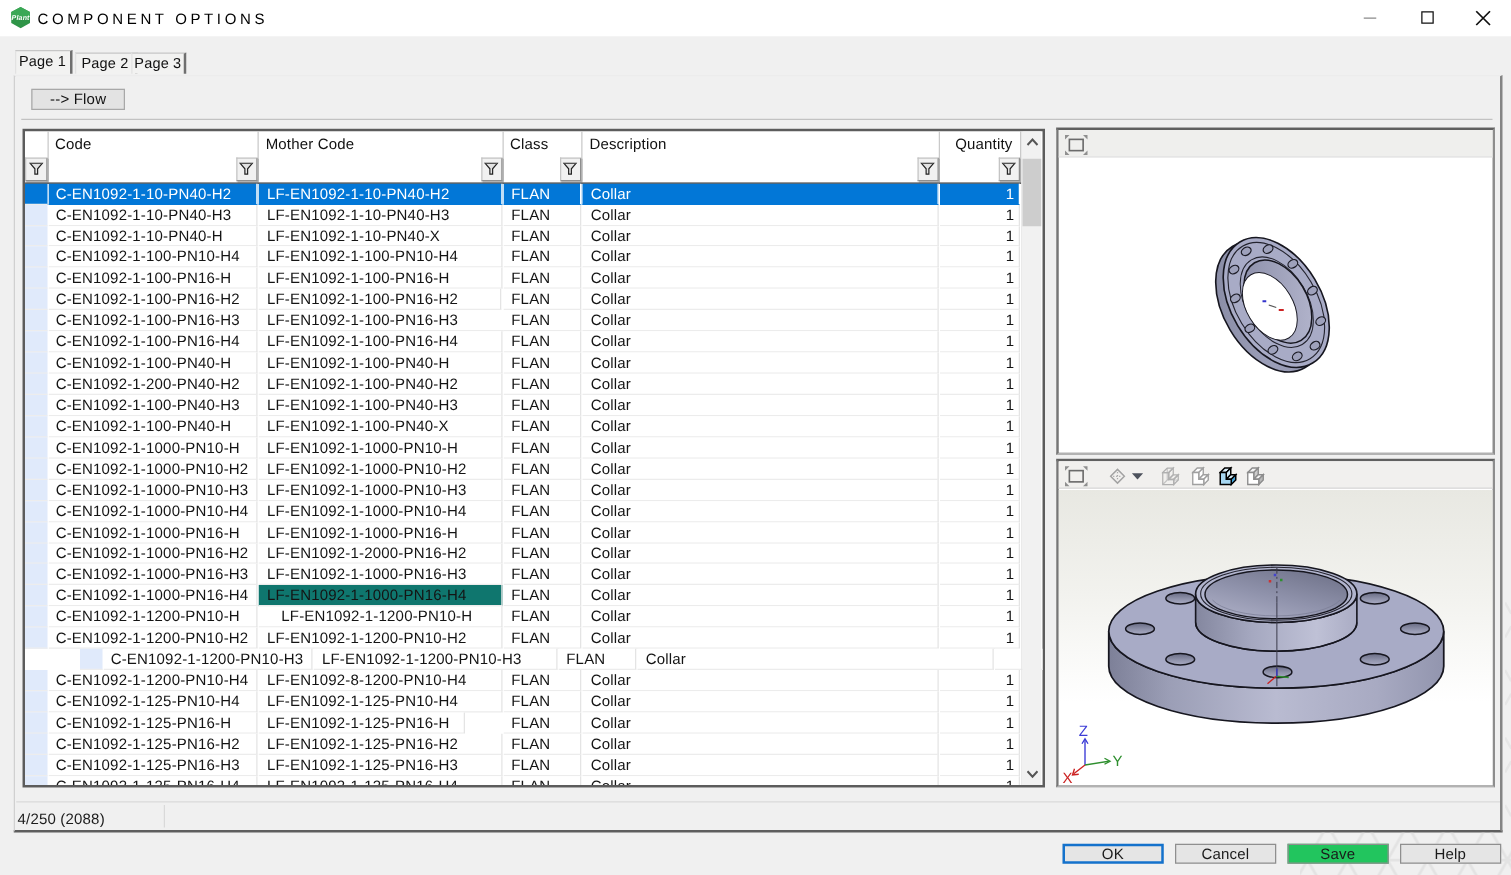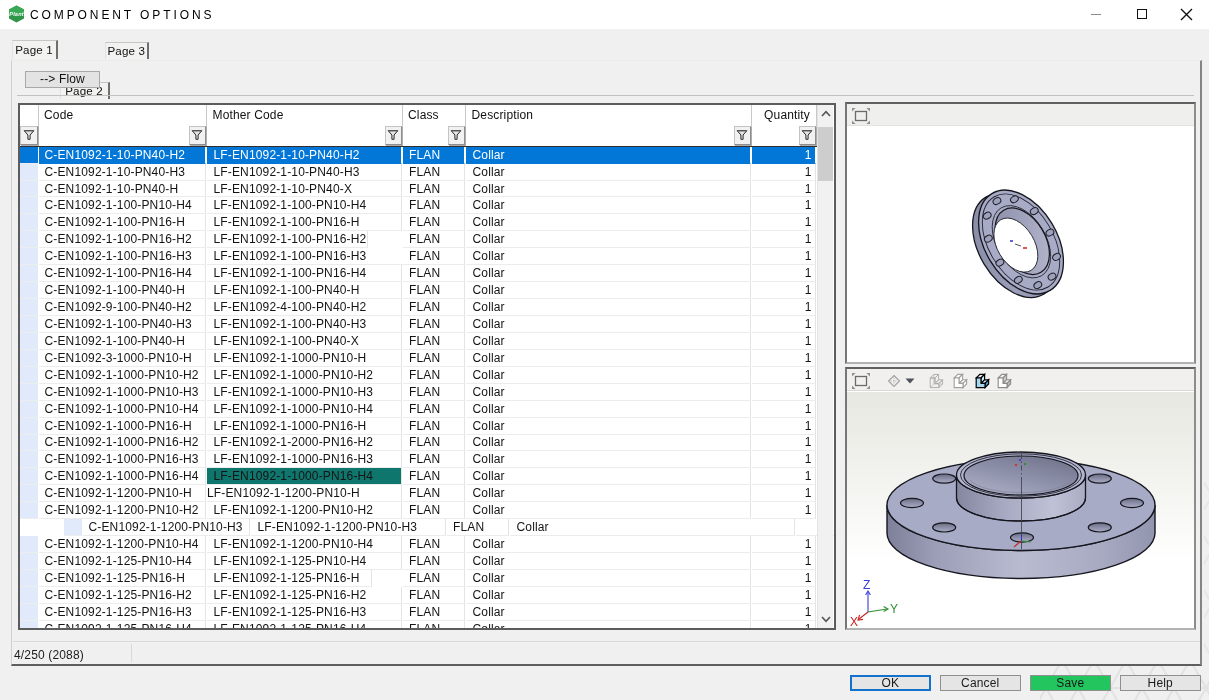--- a/index.html
+++ b/index.html
@@ -8,21 +8,21 @@
       <text x="8.5" y="11.3" font-size="5.6" font-style="italic" font-weight="bold" fill="#ffffff" text-anchor="middle" font-family="Liberation Sans">Plant</text>
     </svg>
   </div>
 <div class="ab" style="left:30px;top:7.5px;font-size:12px;letter-spacing:2.9px;color:#000;">COMPONENT OPTIONS</div>
 <div class="ab" style="left:1091px;top:13.5px;width:10px;height:1px;background:#8a8a8a;"></div>
 <div class="ab" style="left:1136.5px;top:8.5px;width:10px;height:10px;border:1.4px solid #111;"></div>
 <svg class="ab" style="left:1180px;top:7.5px" width="13" height="13" viewBox="0 0 13 13">
     <path d="M1,1 L12,12 M12,1 L1,12" stroke="#111" stroke-width="1.4"></path>
   </svg>
 <div class="ab" style="left:11.5px;top:40px;width:46px;height:19px;background:#f2f2f1;border-top:1px solid #c6c6c6;border-left:1px solid #e2e2e2;border-right:2px solid #6f6f6f;display:flex;align-items:center;justify-content:center;padding-bottom:1px;font-size:11.6px;">Page 1</div>
-<div class="ab" style="left:59.5px;top:41.5px;width:50px;height:17.5px;background:#f2f2f1;border-top:1px solid #c6c6c6;border-left:1px solid #e2e2e2;border-right:2px solid #6f6f6f;display:flex;align-items:center;justify-content:center;padding-bottom:1px;font-size:11.6px;margin-top:40px;">Page 2</div>
+<div class="ab" style="left:59.5px;top:41.5px;width:50px;height:17.5px;background:#f2f2f1;border-top:1px solid #c6c6c6;border-left:1px solid #e2e2e2;border-right:2px solid #6f6f6f;display:flex;align-items:center;justify-content:center;padding-bottom:1px;font-size:11.6px;">Page 2</div>
 <div class="ab" style="left:105px;top:41.5px;width:43.5px;height:17.5px;background:#f2f2f1;border-top:1px solid #c6c6c6;border-left:1px solid #e2e2e2;border-right:2px solid #6f6f6f;display:flex;align-items:center;justify-content:center;padding-bottom:1px;font-size:11.6px;">Page 3</div>
 <div class="ab" style="left:25px;top:71px;width:75px;height:16.5px;background:#e3e3e3;border:1px solid #a8a8a8;display:flex;align-items:center;justify-content:center;">--&gt; Flow</div>
 <div class="ab" style="left:11px;top:60px;width:1191px;height:606px;border-top:1px solid #ececec;border-left:1px solid #d0d0d0;border-right:2px solid #848484;border-bottom:2.5px solid #5e5e5e;"></div>
 <div class="ab" style="left:17px;top:95px;width:1177px;height:1px;background:#c2c2c2;"></div>
 <div class="ab" style="left:13px;top:641px;width:1187px;height:1px;background:#d9d9d9;"></div>
 <div class="ab" style="left:131px;top:643.5px;width:1px;height:18.5px;background:#d9d9d9;"></div>
 <div class="ab" style="left:14px;top:648px;font-size:12px;color:#1c1c1c;">4/250 (2088)</div>
 <div class="ab" style="left:18px;top:102.5px;width:818px;height:527px;border:2px solid #5c5c5c;background:#ffffff;overflow:hidden;">
     <div class="ab" style="left:0;top:0;width:814px;height:523px;overflow:hidden;">
       <div class="ab" style="left:18.0px;top:0;width:1px;height:40.5px;background:#c9c9c9;"></div>
@@ -109,21 +109,21 @@
         <div class="ab" style="left:0;top:0;width:17.5px;height:100%;background:#e0eafb;border-bottom:1px solid #ededed;"></div>
         <div class="ab" style="left:18.5px;top:0;width:167.5px;height:100%;background:#ffffff;color:#141414;border-bottom:1px solid #ececec;border-right:1px solid #e4e4e4;overflow:hidden;white-space:nowrap;display:flex;align-items:center;padding-left:6px;">C-EN1092-1-100-PN16-H</div>
         <div class="ab" style="left:187px;top:0;width:195px;height:100%;background:#ffffff;color:#141414;border-bottom:1px solid #ececec;border-right:1px solid #e4e4e4;overflow:hidden;white-space:nowrap;display:flex;align-items:center;padding-left:6.5px;">LF-EN1092-1-100-PN16-H</div>
         <div class="ab" style="left:383px;top:0;width:62px;height:100%;background:#ffffff;color:#141414;border-bottom:1px solid #ececec;border-right:1px solid #e4e4e4;overflow:hidden;white-space:nowrap;display:flex;align-items:center;padding-left:6px;">FLAN</div>
         <div class="ab" style="left:446px;top:0;width:285px;height:100%;background:#ffffff;color:#141414;border-bottom:1px solid #ececec;border-right:1px solid #e4e4e4;overflow:hidden;white-space:nowrap;display:flex;align-items:center;padding-left:6.5px;">Collar</div>
         <div class="ab" style="left:732px;top:0;width:64px;height:100%;background:#ffffff;color:#141414;border-bottom:1px solid #ececec;border-right:1px solid #e4e4e4;overflow:hidden;white-space:nowrap;display:flex;align-items:center;justify-content:flex-end;padding-right:3.5px;">1</div>
       </div>
       <div class="ab" style="left:0;top:126.85px;width:798px;height:16.93px;">
         <div class="ab" style="left:0;top:0;width:17.5px;height:100%;background:#e0eafb;border-bottom:1px solid #ededed;"></div>
         <div class="ab" style="left:18.5px;top:0;width:167.5px;height:100%;background:#ffffff;color:#141414;border-bottom:1px solid #ececec;border-right:1px solid #e4e4e4;overflow:hidden;white-space:nowrap;display:flex;align-items:center;padding-left:6px;">C-EN1092-1-100-PN16-H2</div>
-        <div class="ab" style="left:187px;top:0;width:161px;height:100%;background:#ffffff;color:#141414;border-bottom:1px solid #ececec;border-right:1px solid #e4e4e4;overflow:hidden;white-space:nowrap;display:flex;align-items:center;padding-left:6.5px;">LF-EN1092-1-100-PN16-H2</div>
+        <div class="ab" style="left:187px;top:0;width:194px;height:100%;background:#ffffff;color:#141414;border-bottom:1px solid #ececec;border-right:1px solid #e4e4e4;overflow:hidden;white-space:nowrap;display:flex;align-items:center;padding-left:6.5px;">LF-EN1092-1-100-PN16-H2</div>
         <div class="ab" style="left:383px;top:0;width:62px;height:100%;background:#ffffff;color:#141414;border-bottom:1px solid #ececec;border-right:1px solid #e4e4e4;overflow:hidden;white-space:nowrap;display:flex;align-items:center;padding-left:6px;">FLAN</div>
         <div class="ab" style="left:446px;top:0;width:285px;height:100%;background:#ffffff;color:#141414;border-bottom:1px solid #ececec;border-right:1px solid #e4e4e4;overflow:hidden;white-space:nowrap;display:flex;align-items:center;padding-left:6.5px;">Collar</div>
         <div class="ab" style="left:732px;top:0;width:64px;height:100%;background:#ffffff;color:#141414;border-bottom:1px solid #ececec;border-right:1px solid #e4e4e4;overflow:hidden;white-space:nowrap;display:flex;align-items:center;justify-content:flex-end;padding-right:3.5px;">1</div>
       </div>
       <div class="ab" style="left:0;top:143.78px;width:798px;height:16.93px;">
         <div class="ab" style="left:0;top:0;width:17.5px;height:100%;background:#e0eafb;border-bottom:1px solid #ededed;"></div>
         <div class="ab" style="left:18.5px;top:0;width:167.5px;height:100%;background:#ffffff;color:#141414;border-bottom:1px solid #ececec;border-right:1px solid #e4e4e4;overflow:hidden;white-space:nowrap;display:flex;align-items:center;padding-left:6px;">C-EN1092-1-100-PN16-H3</div>
         <div class="ab" style="left:187px;top:0;width:217px;height:100%;background:#ffffff;color:#141414;border-bottom:1px solid #ececec;border-right:1px solid #e4e4e4;overflow:hidden;white-space:nowrap;display:flex;align-items:center;padding-left:6.5px;">LF-EN1092-1-100-PN16-H3</div>
         <div class="ab" style="left:383px;top:0;width:62px;height:100%;background:#ffffff;color:#141414;border-bottom:1px solid #ececec;border-right:1px solid #e4e4e4;overflow:hidden;white-space:nowrap;display:flex;align-items:center;padding-left:6px;">FLAN</div>
         <div class="ab" style="left:446px;top:0;width:285px;height:100%;background:#ffffff;color:#141414;border-bottom:1px solid #ececec;border-right:1px solid #e4e4e4;overflow:hidden;white-space:nowrap;display:flex;align-items:center;padding-left:6.5px;">Collar</div>
@@ -140,22 +140,22 @@
       <div class="ab" style="left:0;top:177.64px;width:798px;height:16.93px;">
         <div class="ab" style="left:0;top:0;width:17.5px;height:100%;background:#e0eafb;border-bottom:1px solid #ededed;"></div>
         <div class="ab" style="left:18.5px;top:0;width:167.5px;height:100%;background:#ffffff;color:#141414;border-bottom:1px solid #ececec;border-right:1px solid #e4e4e4;overflow:hidden;white-space:nowrap;display:flex;align-items:center;padding-left:6px;">C-EN1092-1-100-PN40-H</div>
         <div class="ab" style="left:187px;top:0;width:195px;height:100%;background:#ffffff;color:#141414;border-bottom:1px solid #ececec;border-right:1px solid #e4e4e4;overflow:hidden;white-space:nowrap;display:flex;align-items:center;padding-left:6.5px;">LF-EN1092-1-100-PN40-H</div>
         <div class="ab" style="left:383px;top:0;width:62px;height:100%;background:#ffffff;color:#141414;border-bottom:1px solid #ececec;border-right:1px solid #e4e4e4;overflow:hidden;white-space:nowrap;display:flex;align-items:center;padding-left:6px;">FLAN</div>
         <div class="ab" style="left:446px;top:0;width:285px;height:100%;background:#ffffff;color:#141414;border-bottom:1px solid #ececec;border-right:1px solid #e4e4e4;overflow:hidden;white-space:nowrap;display:flex;align-items:center;padding-left:6.5px;">Collar</div>
         <div class="ab" style="left:732px;top:0;width:64px;height:100%;background:#ffffff;color:#141414;border-bottom:1px solid #ececec;border-right:1px solid #e4e4e4;overflow:hidden;white-space:nowrap;display:flex;align-items:center;justify-content:flex-end;padding-right:3.5px;">1</div>
       </div>
       <div class="ab" style="left:0;top:194.57px;width:798px;height:16.93px;">
         <div class="ab" style="left:0;top:0;width:17.5px;height:100%;background:#e0eafb;border-bottom:1px solid #ededed;"></div>
-        <div class="ab" style="left:18.5px;top:0;width:167.5px;height:100%;background:#ffffff;color:#141414;border-bottom:1px solid #ececec;border-right:1px solid #e4e4e4;overflow:hidden;white-space:nowrap;display:flex;align-items:center;padding-left:6px;">C-EN1092-9-100-PN40-H2</div>
-        <div class="ab" style="left:187px;top:0;width:195px;height:100%;background:#ffffff;color:#141414;border-bottom:1px solid #ececec;border-right:1px solid #e4e4e4;overflow:hidden;white-space:nowrap;display:flex;align-items:center;padding-left:6.5px;">LF-EN1092-4-100-PN40-H2</div>
+        <div class="ab" style="left:18.5px;top:0;width:167.5px;height:100%;background:#ffffff;color:#141414;border-bottom:1px solid #ececec;border-right:1px solid #e4e4e4;overflow:hidden;white-space:nowrap;display:flex;align-items:center;padding-left:6px;">C-EN1092-1-200-PN40-H2</div>
+        <div class="ab" style="left:187px;top:0;width:195px;height:100%;background:#ffffff;color:#141414;border-bottom:1px solid #ececec;border-right:1px solid #e4e4e4;overflow:hidden;white-space:nowrap;display:flex;align-items:center;padding-left:6.5px;">LF-EN1092-1-100-PN40-H2</div>
         <div class="ab" style="left:383px;top:0;width:62px;height:100%;background:#ffffff;color:#141414;border-bottom:1px solid #ececec;border-right:1px solid #e4e4e4;overflow:hidden;white-space:nowrap;display:flex;align-items:center;padding-left:6px;">FLAN</div>
         <div class="ab" style="left:446px;top:0;width:285px;height:100%;background:#ffffff;color:#141414;border-bottom:1px solid #ececec;border-right:1px solid #e4e4e4;overflow:hidden;white-space:nowrap;display:flex;align-items:center;padding-left:6.5px;">Collar</div>
         <div class="ab" style="left:732px;top:0;width:64px;height:100%;background:#ffffff;color:#141414;border-bottom:1px solid #ececec;border-right:1px solid #e4e4e4;overflow:hidden;white-space:nowrap;display:flex;align-items:center;justify-content:flex-end;padding-right:3.5px;">1</div>
       </div>
       <div class="ab" style="left:0;top:211.50px;width:798px;height:16.93px;">
         <div class="ab" style="left:0;top:0;width:17.5px;height:100%;background:#e0eafb;border-bottom:1px solid #ededed;"></div>
         <div class="ab" style="left:18.5px;top:0;width:167.5px;height:100%;background:#ffffff;color:#141414;border-bottom:1px solid #ececec;border-right:1px solid #e4e4e4;overflow:hidden;white-space:nowrap;display:flex;align-items:center;padding-left:6px;">C-EN1092-1-100-PN40-H3</div>
         <div class="ab" style="left:187px;top:0;width:195px;height:100%;background:#ffffff;color:#141414;border-bottom:1px solid #ececec;border-right:1px solid #e4e4e4;overflow:hidden;white-space:nowrap;display:flex;align-items:center;padding-left:6.5px;">LF-EN1092-1-100-PN40-H3</div>
         <div class="ab" style="left:383px;top:0;width:62px;height:100%;background:#ffffff;color:#141414;border-bottom:1px solid #ececec;border-right:1px solid #e4e4e4;overflow:hidden;white-space:nowrap;display:flex;align-items:center;padding-left:6px;">FLAN</div>
         <div class="ab" style="left:446px;top:0;width:285px;height:100%;background:#ffffff;color:#141414;border-bottom:1px solid #ececec;border-right:1px solid #e4e4e4;overflow:hidden;white-space:nowrap;display:flex;align-items:center;padding-left:6.5px;">Collar</div>
@@ -164,21 +164,21 @@
       <div class="ab" style="left:0;top:228.43px;width:798px;height:16.93px;">
         <div class="ab" style="left:0;top:0;width:17.5px;height:100%;background:#e0eafb;border-bottom:1px solid #ededed;"></div>
         <div class="ab" style="left:18.5px;top:0;width:167.5px;height:100%;background:#ffffff;color:#141414;border-bottom:1px solid #ececec;border-right:1px solid #e4e4e4;overflow:hidden;white-space:nowrap;display:flex;align-items:center;padding-left:6px;">C-EN1092-1-100-PN40-H</div>
         <div class="ab" style="left:187px;top:0;width:195px;height:100%;background:#ffffff;color:#141414;border-bottom:1px solid #ececec;border-right:1px solid #e4e4e4;overflow:hidden;white-space:nowrap;display:flex;align-items:center;padding-left:6.5px;">LF-EN1092-1-100-PN40-X</div>
         <div class="ab" style="left:383px;top:0;width:62px;height:100%;background:#ffffff;color:#141414;border-bottom:1px solid #ececec;border-right:1px solid #e4e4e4;overflow:hidden;white-space:nowrap;display:flex;align-items:center;padding-left:6px;">FLAN</div>
         <div class="ab" style="left:446px;top:0;width:285px;height:100%;background:#ffffff;color:#141414;border-bottom:1px solid #ececec;border-right:1px solid #e4e4e4;overflow:hidden;white-space:nowrap;display:flex;align-items:center;padding-left:6.5px;">Collar</div>
         <div class="ab" style="left:732px;top:0;width:64px;height:100%;background:#ffffff;color:#141414;border-bottom:1px solid #ececec;border-right:1px solid #e4e4e4;overflow:hidden;white-space:nowrap;display:flex;align-items:center;justify-content:flex-end;padding-right:3.5px;">1</div>
       </div>
       <div class="ab" style="left:0;top:245.36px;width:798px;height:16.93px;">
         <div class="ab" style="left:0;top:0;width:17.5px;height:100%;background:#e0eafb;border-bottom:1px solid #ededed;"></div>
-        <div class="ab" style="left:18.5px;top:0;width:167.5px;height:100%;background:#ffffff;color:#141414;border-bottom:1px solid #ececec;border-right:1px solid #e4e4e4;overflow:hidden;white-space:nowrap;display:flex;align-items:center;padding-left:6px;">C-EN1092-3-1000-PN10-H</div>
+        <div class="ab" style="left:18.5px;top:0;width:167.5px;height:100%;background:#ffffff;color:#141414;border-bottom:1px solid #ececec;border-right:1px solid #e4e4e4;overflow:hidden;white-space:nowrap;display:flex;align-items:center;padding-left:6px;">C-EN1092-1-1000-PN10-H</div>
         <div class="ab" style="left:187px;top:0;width:195px;height:100%;background:#ffffff;color:#141414;border-bottom:1px solid #ececec;border-right:1px solid #e4e4e4;overflow:hidden;white-space:nowrap;display:flex;align-items:center;padding-left:6.5px;">LF-EN1092-1-1000-PN10-H</div>
         <div class="ab" style="left:383px;top:0;width:62px;height:100%;background:#ffffff;color:#141414;border-bottom:1px solid #ececec;border-right:1px solid #e4e4e4;overflow:hidden;white-space:nowrap;display:flex;align-items:center;padding-left:6px;">FLAN</div>
         <div class="ab" style="left:446px;top:0;width:285px;height:100%;background:#ffffff;color:#141414;border-bottom:1px solid #ececec;border-right:1px solid #e4e4e4;overflow:hidden;white-space:nowrap;display:flex;align-items:center;padding-left:6.5px;">Collar</div>
         <div class="ab" style="left:732px;top:0;width:64px;height:100%;background:#ffffff;color:#141414;border-bottom:1px solid #ececec;border-right:1px solid #e4e4e4;overflow:hidden;white-space:nowrap;display:flex;align-items:center;justify-content:flex-end;padding-right:3.5px;">1</div>
       </div>
       <div class="ab" style="left:0;top:262.29px;width:798px;height:16.93px;">
         <div class="ab" style="left:0;top:0;width:17.5px;height:100%;background:#e0eafb;border-bottom:1px solid #ededed;"></div>
         <div class="ab" style="left:18.5px;top:0;width:167.5px;height:100%;background:#ffffff;color:#141414;border-bottom:1px solid #ececec;border-right:1px solid #e4e4e4;overflow:hidden;white-space:nowrap;display:flex;align-items:center;padding-left:6px;">C-EN1092-1-1000-PN10-H2</div>
         <div class="ab" style="left:187px;top:0;width:195px;height:100%;background:#ffffff;color:#141414;border-bottom:1px solid #ececec;border-right:1px solid #e4e4e4;overflow:hidden;white-space:nowrap;display:flex;align-items:center;padding-left:6.5px;">LF-EN1092-1-1000-PN10-H2</div>
         <div class="ab" style="left:383px;top:0;width:62px;height:100%;background:#ffffff;color:#141414;border-bottom:1px solid #ececec;border-right:1px solid #e4e4e4;overflow:hidden;white-space:nowrap;display:flex;align-items:center;padding-left:6px;">FLAN</div>
@@ -229,21 +229,21 @@
         <div class="ab" style="left:0;top:0;width:17.5px;height:100%;background:#e0eafb;border-bottom:1px solid #ededed;"></div>
         <div class="ab" style="left:18.5px;top:0;width:167.5px;height:100%;background:#ffffff;color:#141414;border-bottom:1px solid #ececec;border-right:1px solid #e4e4e4;overflow:hidden;white-space:nowrap;display:flex;align-items:center;padding-left:6px;">C-EN1092-1-1000-PN16-H4</div>
         <div class="ab" style="left:187px;top:0;width:195px;height:100%;background:#0f766e;color:#141414;border-bottom:1px solid #ececec;border-right:1px solid #e4e4e4;overflow:hidden;white-space:nowrap;display:flex;align-items:center;padding-left:6.5px;">LF-EN1092-1-1000-PN16-H4</div>
         <div class="ab" style="left:383px;top:0;width:62px;height:100%;background:#ffffff;color:#141414;border-bottom:1px solid #ececec;border-right:1px solid #e4e4e4;overflow:hidden;white-space:nowrap;display:flex;align-items:center;padding-left:6px;">FLAN</div>
         <div class="ab" style="left:446px;top:0;width:285px;height:100%;background:#ffffff;color:#141414;border-bottom:1px solid #ececec;border-right:1px solid #e4e4e4;overflow:hidden;white-space:nowrap;display:flex;align-items:center;padding-left:6.5px;">Collar</div>
         <div class="ab" style="left:732px;top:0;width:64px;height:100%;background:#ffffff;color:#141414;border-bottom:1px solid #ececec;border-right:1px solid #e4e4e4;overflow:hidden;white-space:nowrap;display:flex;align-items:center;justify-content:flex-end;padding-right:3.5px;">1</div>
       </div>
       <div class="ab" style="left:0;top:380.80px;width:798px;height:16.93px;">
         <div class="ab" style="left:0;top:0;width:17.5px;height:100%;background:#e0eafb;border-bottom:1px solid #ededed;"></div>
         <div class="ab" style="left:18.5px;top:0;width:167.5px;height:100%;background:#ffffff;color:#141414;border-bottom:1px solid #ececec;border-right:1px solid #e4e4e4;overflow:hidden;white-space:nowrap;display:flex;align-items:center;padding-left:6px;">C-EN1092-1-1200-PN10-H</div>
-        <div class="ab" style="left:187px;top:0;width:195px;height:100%;background:#ffffff;color:#141414;border-bottom:1px solid #ececec;border-right:1px solid #e4e4e4;overflow:hidden;white-space:nowrap;display:flex;align-items:center;padding-left:0;">LF-EN1092-1-1200-PN10-H</div>
+        <div class="ab" style="left:187px;top:0;width:195px;height:100%;background:#ffffff;color:#141414;border-bottom:1px solid #ececec;border-right:1px solid #e4e4e4;overflow:hidden;white-space:nowrap;display:flex;align-items:center;padding-left:18px;">LF-EN1092-1-1200-PN10-H</div>
         <div class="ab" style="left:383px;top:0;width:62px;height:100%;background:#ffffff;color:#141414;border-bottom:1px solid #ececec;border-right:1px solid #e4e4e4;overflow:hidden;white-space:nowrap;display:flex;align-items:center;padding-left:6px;">FLAN</div>
         <div class="ab" style="left:446px;top:0;width:285px;height:100%;background:#ffffff;color:#141414;border-bottom:1px solid #ececec;border-right:1px solid #e4e4e4;overflow:hidden;white-space:nowrap;display:flex;align-items:center;padding-left:6.5px;">Collar</div>
         <div class="ab" style="left:732px;top:0;width:64px;height:100%;background:#ffffff;color:#141414;border-bottom:1px solid #ececec;border-right:1px solid #e4e4e4;overflow:hidden;white-space:nowrap;display:flex;align-items:center;justify-content:flex-end;padding-right:3.5px;">1</div>
       </div>
       <div class="ab" style="left:0;top:397.73px;width:798px;height:16.93px;">
         <div class="ab" style="left:0;top:0;width:17.5px;height:100%;background:#e0eafb;border-bottom:1px solid #ededed;"></div>
         <div class="ab" style="left:18.5px;top:0;width:167.5px;height:100%;background:#ffffff;color:#141414;border-bottom:1px solid #ececec;border-right:1px solid #e4e4e4;overflow:hidden;white-space:nowrap;display:flex;align-items:center;padding-left:6px;">C-EN1092-1-1200-PN10-H2</div>
         <div class="ab" style="left:187px;top:0;width:195px;height:100%;background:#ffffff;color:#141414;border-bottom:1px solid #ececec;border-right:1px solid #e4e4e4;overflow:hidden;white-space:nowrap;display:flex;align-items:center;padding-left:6.5px;">LF-EN1092-1-1200-PN10-H2</div>
         <div class="ab" style="left:383px;top:0;width:62px;height:100%;background:#ffffff;color:#141414;border-bottom:1px solid #ececec;border-right:1px solid #e4e4e4;overflow:hidden;white-space:nowrap;display:flex;align-items:center;padding-left:6px;">FLAN</div>
         <div class="ab" style="left:446px;top:0;width:285px;height:100%;background:#ffffff;color:#141414;border-bottom:1px solid #ececec;border-right:1px solid #e4e4e4;overflow:hidden;white-space:nowrap;display:flex;align-items:center;padding-left:6.5px;">Collar</div>
@@ -253,21 +253,21 @@
         <div class="ab" style="left:0;top:0;width:17.5px;height:100%;background:#e0eafb;border-bottom:1px solid #ededed;"></div>
         <div class="ab" style="left:18.5px;top:0;width:167.5px;height:100%;background:#ffffff;color:#141414;border-bottom:1px solid #ececec;border-right:1px solid #e4e4e4;overflow:hidden;white-space:nowrap;display:flex;align-items:center;padding-left:6px;">C-EN1092-1-1200-PN10-H3</div>
         <div class="ab" style="left:187px;top:0;width:195px;height:100%;background:#ffffff;color:#141414;border-bottom:1px solid #ececec;border-right:1px solid #e4e4e4;overflow:hidden;white-space:nowrap;display:flex;align-items:center;padding-left:6.5px;">LF-EN1092-1-1200-PN10-H3</div>
         <div class="ab" style="left:383px;top:0;width:62px;height:100%;background:#ffffff;color:#141414;border-bottom:1px solid #ececec;border-right:1px solid #e4e4e4;overflow:hidden;white-space:nowrap;display:flex;align-items:center;padding-left:6px;">FLAN</div>
         <div class="ab" style="left:446px;top:0;width:285px;height:100%;background:#ffffff;color:#141414;border-bottom:1px solid #ececec;border-right:1px solid #e4e4e4;overflow:hidden;white-space:nowrap;display:flex;align-items:center;padding-left:6.5px;">Collar</div>
         <div class="ab" style="left:732px;top:0;width:64px;height:100%;background:#ffffff;color:#141414;border-bottom:1px solid #ececec;border-right:1px solid #e4e4e4;overflow:hidden;white-space:nowrap;display:flex;align-items:center;justify-content:flex-end;padding-right:3.5px;">1</div>
       </div>
       <div class="ab" style="left:0;top:431.59px;width:798px;height:16.93px;">
         <div class="ab" style="left:0;top:0;width:17.5px;height:100%;background:#e0eafb;border-bottom:1px solid #ededed;"></div>
         <div class="ab" style="left:18.5px;top:0;width:167.5px;height:100%;background:#ffffff;color:#141414;border-bottom:1px solid #ececec;border-right:1px solid #e4e4e4;overflow:hidden;white-space:nowrap;display:flex;align-items:center;padding-left:6px;">C-EN1092-1-1200-PN10-H4</div>
-        <div class="ab" style="left:187px;top:0;width:195px;height:100%;background:#ffffff;color:#141414;border-bottom:1px solid #ececec;border-right:1px solid #e4e4e4;overflow:hidden;white-space:nowrap;display:flex;align-items:center;padding-left:6.5px;">LF-EN1092-1-1200-PN10-H4</div>
+        <div class="ab" style="left:187px;top:0;width:195px;height:100%;background:#ffffff;color:#141414;border-bottom:1px solid #ececec;border-right:1px solid #e4e4e4;overflow:hidden;white-space:nowrap;display:flex;align-items:center;padding-left:6.5px;">LF-EN1092-8-1200-PN10-H4</div>
         <div class="ab" style="left:383px;top:0;width:62px;height:100%;background:#ffffff;color:#141414;border-bottom:1px solid #ececec;border-right:1px solid #e4e4e4;overflow:hidden;white-space:nowrap;display:flex;align-items:center;padding-left:6px;">FLAN</div>
         <div class="ab" style="left:446px;top:0;width:285px;height:100%;background:#ffffff;color:#141414;border-bottom:1px solid #ececec;border-right:1px solid #e4e4e4;overflow:hidden;white-space:nowrap;display:flex;align-items:center;padding-left:6.5px;">Collar</div>
         <div class="ab" style="left:732px;top:0;width:64px;height:100%;background:#ffffff;color:#141414;border-bottom:1px solid #ececec;border-right:1px solid #e4e4e4;overflow:hidden;white-space:nowrap;display:flex;align-items:center;justify-content:flex-end;padding-right:3.5px;">1</div>
       </div>
       <div class="ab" style="left:0;top:448.52px;width:798px;height:16.93px;">
         <div class="ab" style="left:0;top:0;width:17.5px;height:100%;background:#e0eafb;border-bottom:1px solid #ededed;"></div>
         <div class="ab" style="left:18.5px;top:0;width:167.5px;height:100%;background:#ffffff;color:#141414;border-bottom:1px solid #ececec;border-right:1px solid #e4e4e4;overflow:hidden;white-space:nowrap;display:flex;align-items:center;padding-left:6px;">C-EN1092-1-125-PN10-H4</div>
         <div class="ab" style="left:187px;top:0;width:195px;height:100%;background:#ffffff;color:#141414;border-bottom:1px solid #ececec;border-right:1px solid #e4e4e4;overflow:hidden;white-space:nowrap;display:flex;align-items:center;padding-left:6.5px;">LF-EN1092-1-125-PN10-H4</div>
         <div class="ab" style="left:383px;top:0;width:62px;height:100%;background:#ffffff;color:#141414;border-bottom:1px solid #ececec;border-right:1px solid #e4e4e4;overflow:hidden;white-space:nowrap;display:flex;align-items:center;padding-left:6px;">FLAN</div>
         <div class="ab" style="left:446px;top:0;width:285px;height:100%;background:#ffffff;color:#141414;border-bottom:1px solid #ececec;border-right:1px solid #e4e4e4;overflow:hidden;white-space:nowrap;display:flex;align-items:center;padding-left:6.5px;">Collar</div>

